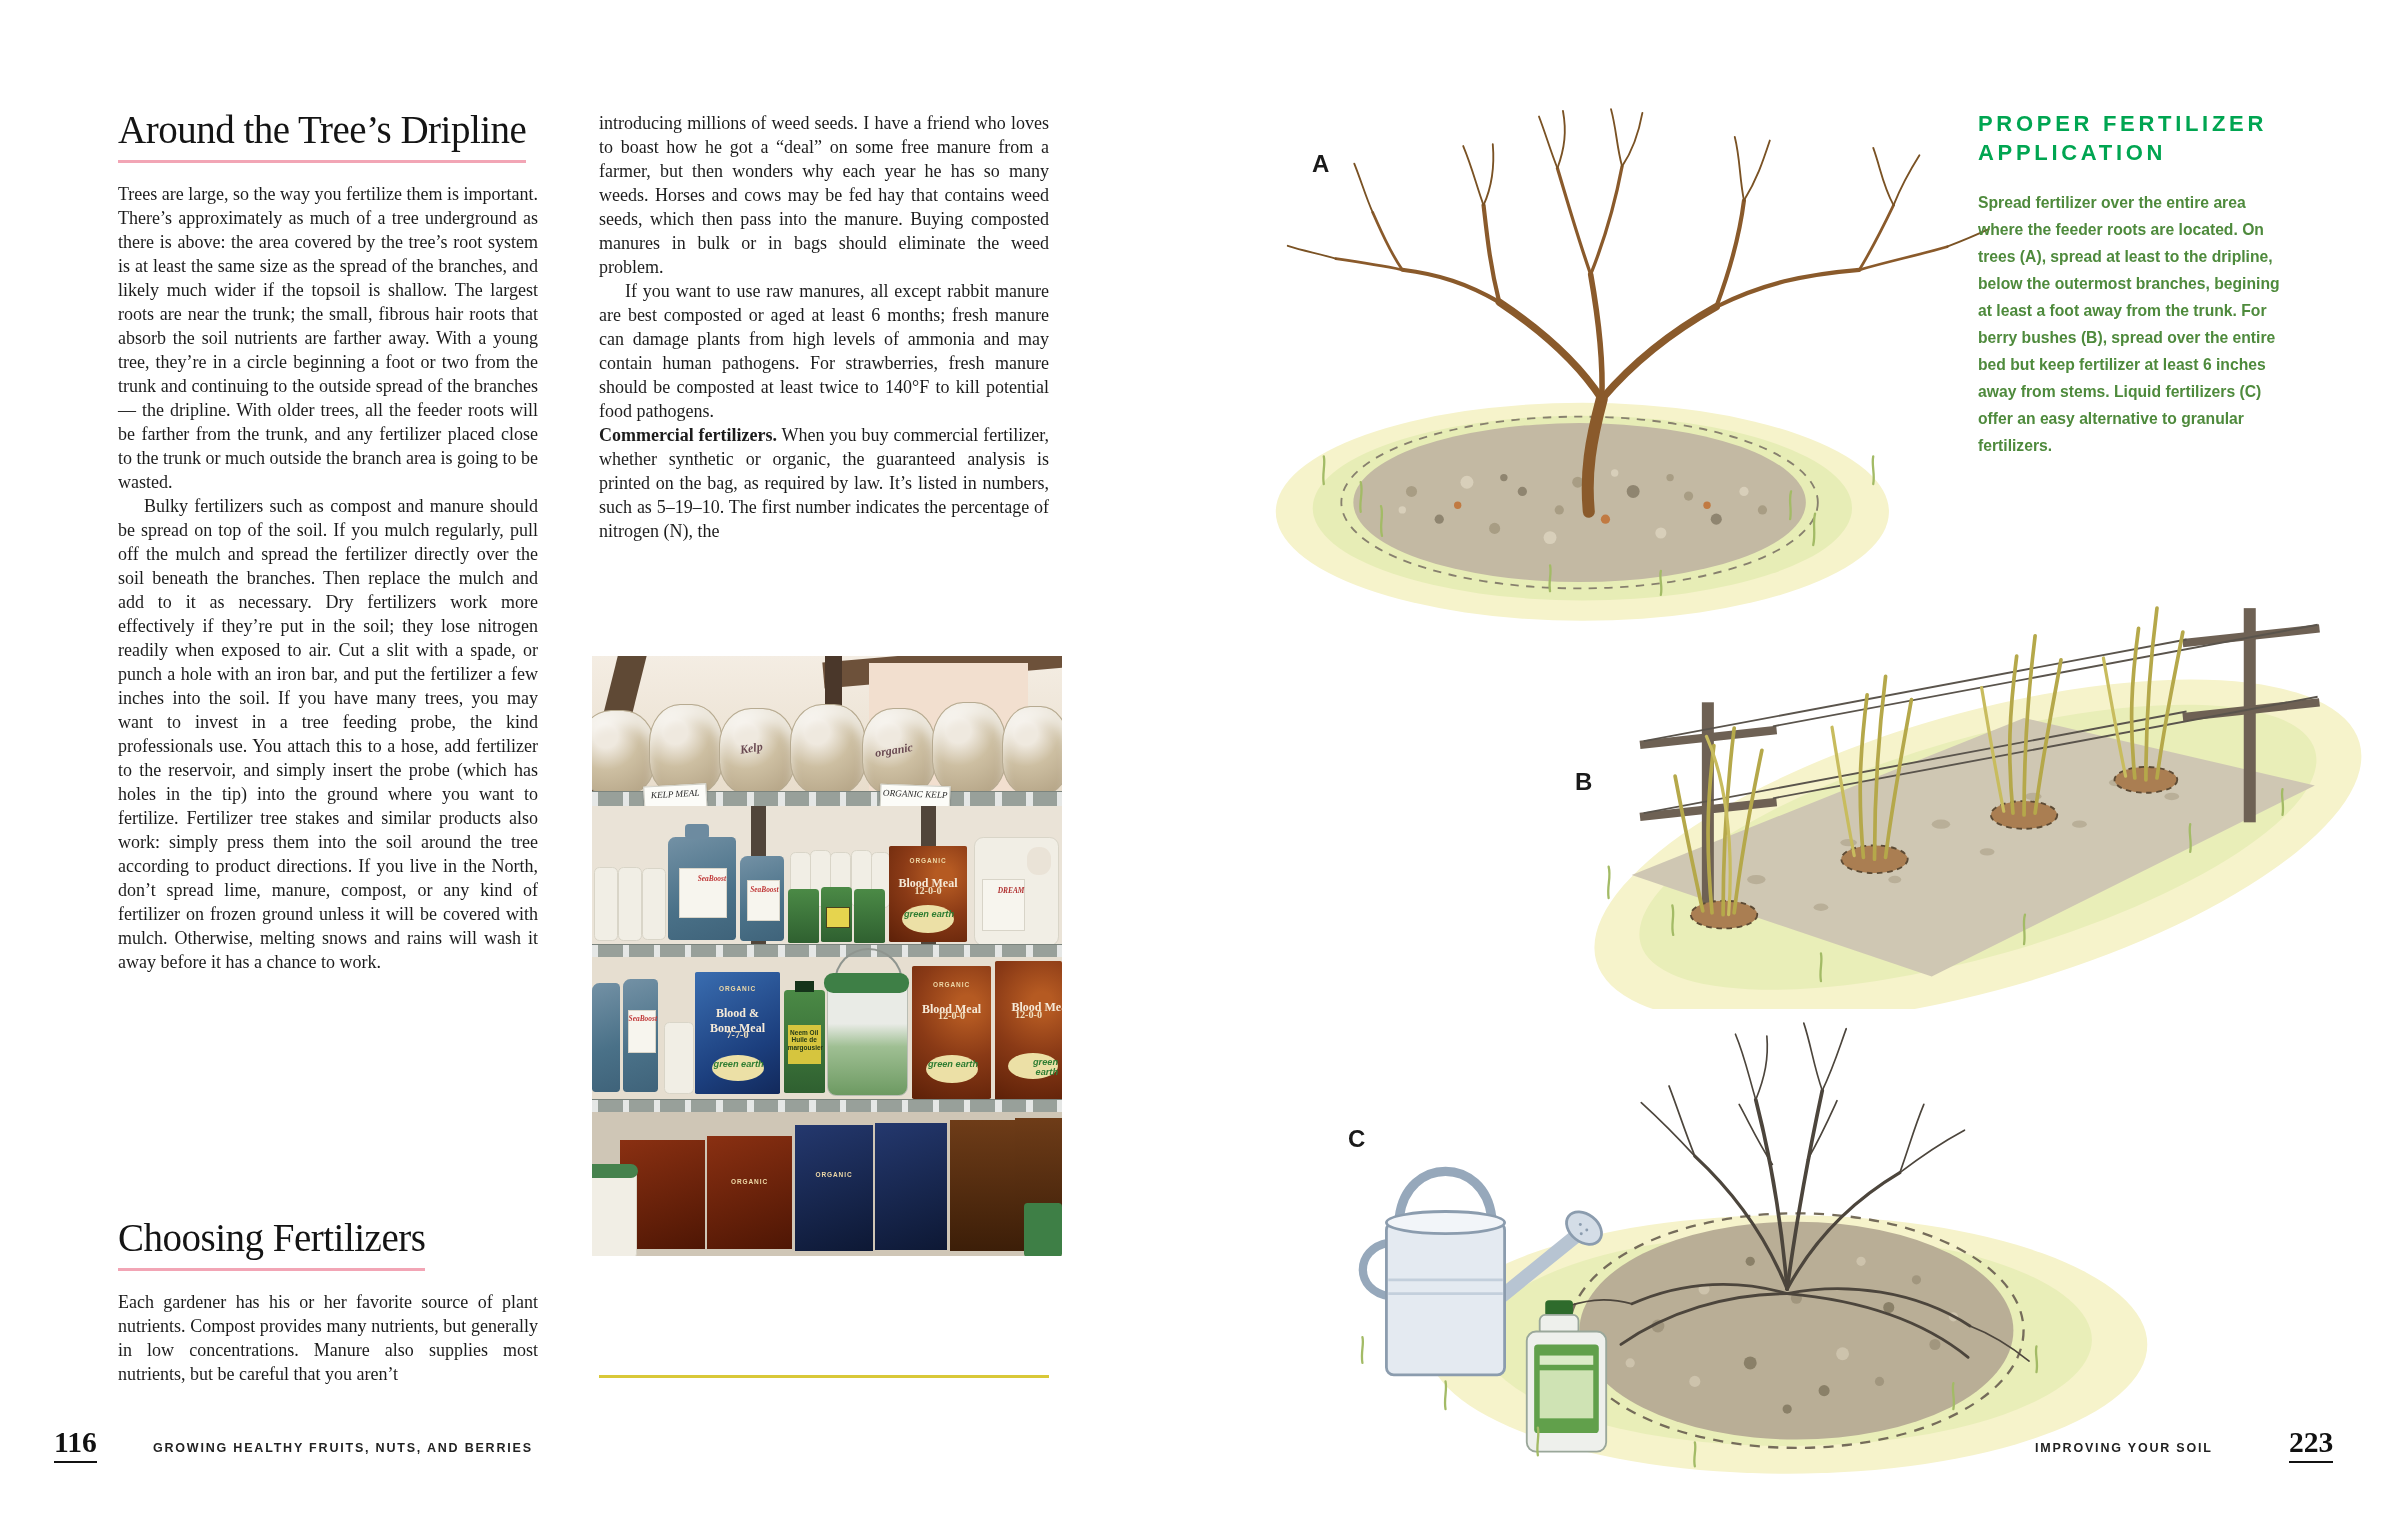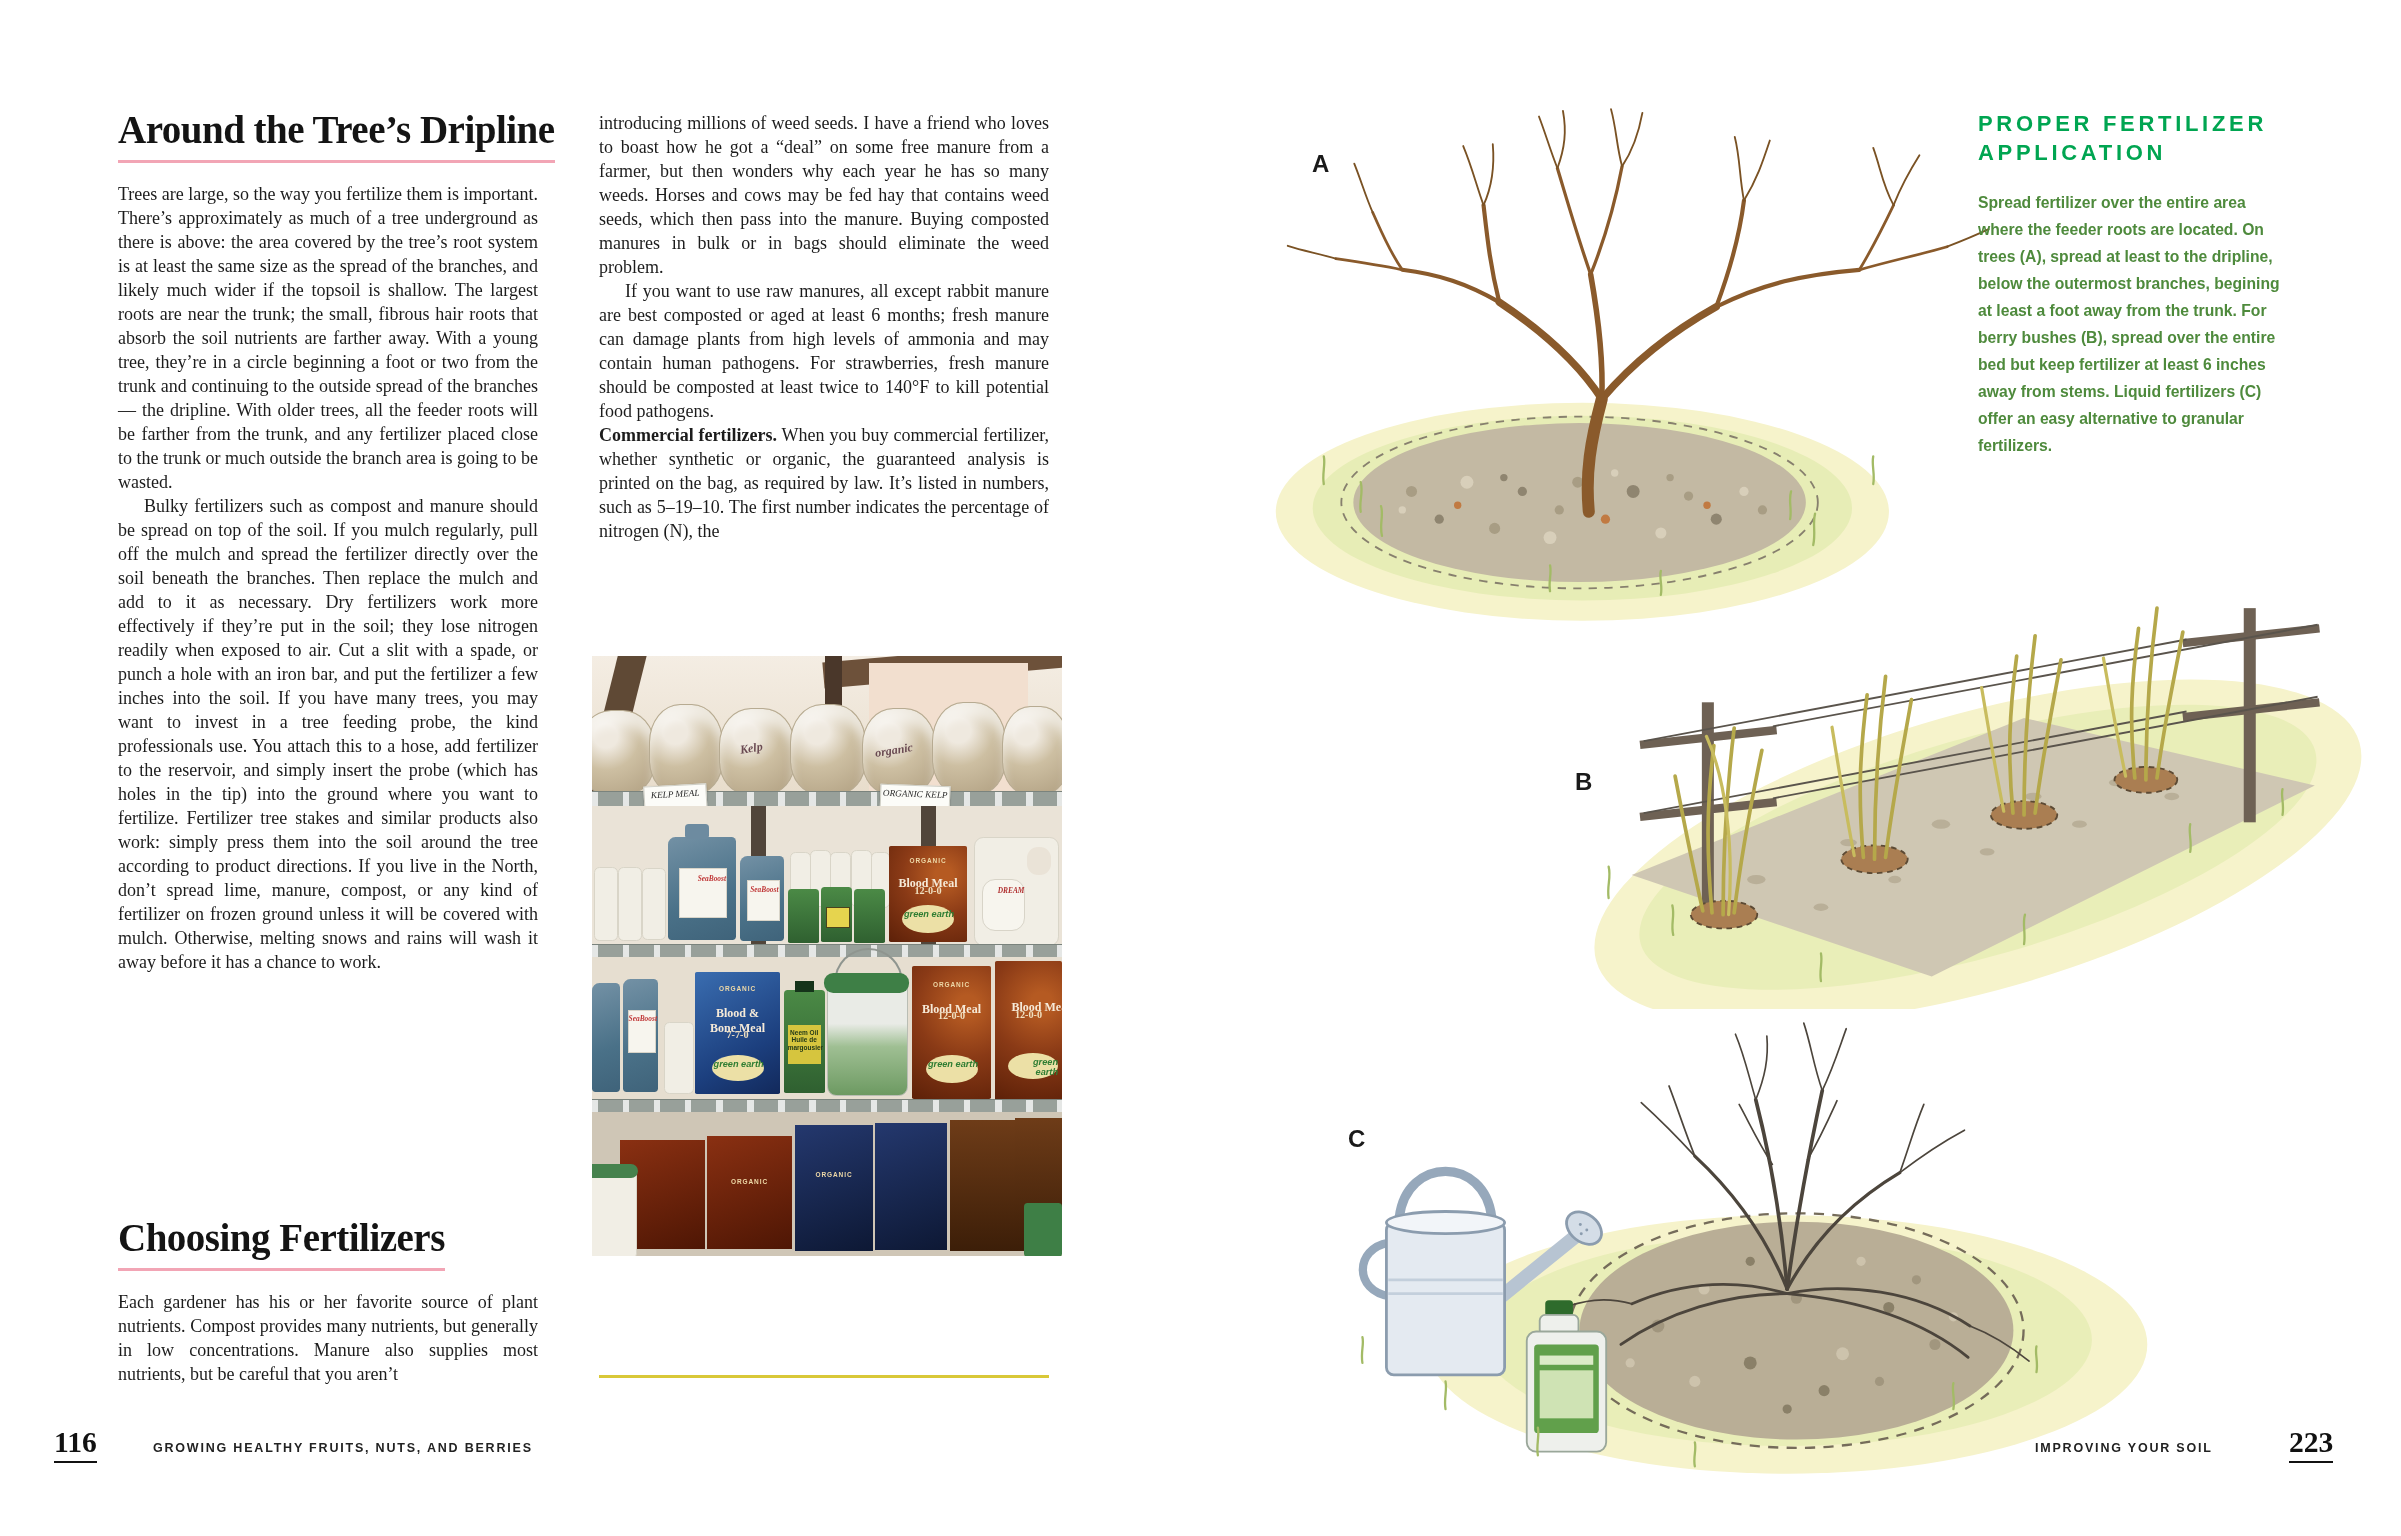--- a/index.html
+++ b/index.html
@@ -5,21 +5,21 @@
   html,body{margin:0;padding:0;background:#ffffff;}
   .spread{position:relative;width:2401px;height:1537px;background:#ffffff;overflow:hidden;
           font-family:"Liberation Serif", serif;color:#1c1c1c;}
   .abs{position:absolute;}
 
   
   .col{position:absolute;text-align:justify;font-size:18px;line-height:24px;}
   .col p{margin:0;}
   .ind{text-indent:26px;}
   .gap-top{margin-top:22px;}
-  h1.bookhead{font-family:"Liberation Serif", serif;font-weight:bold;font-size:39px;line-height:42px;
+  h1.bookhead{font-family:"Liberation Serif", serif;font-weight:normal;font-size:39px;line-height:42px;
      margin:0 0 18.5px 0;display:inline-block;white-space:nowrap;
      border-bottom:3.7px solid #f2a5b5;padding-bottom:9.2px;color:#141414;letter-spacing:-0.5px;}
   .leadin{font-weight:bold;}
 
   
   .caption{position:absolute;left:599px;top:1284px;width:411px;
      font-family:"Liberation Sans", sans-serif;font-weight:bold;font-size:15.7px;line-height:27px;color:#4f8f40;}
   .caption-rule{position:absolute;left:599px;top:1375px;width:450px;height:2.8px;background:#d9c838;}
 
   
@@ -133,21 +133,21 @@
     <div class="pb brick" style="left:297px;top:190px;width:78px;height:96px;">
       <div class="pb bm-org" style="left:0;top:11px;width:78px;">ORGANIC</div>
       <div class="pb bm-t" style="left:0;top:22px;width:78px;">Blood Meal</div>
       <div class="pb bm-npk" style="left:0;top:39px;width:78px;">12-0-0</div>
       <div class="pb ge-oval" style="left:13px;top:59px;width:52px;height:28px;">
         <div class="ge-txt">green earth</div>
       </div>
     </div>
     <div class="pb whitejug" style="left:382px;top:181px;width:83px;height:107px;border-radius:9.2px;">
       <div class="pb" style="left:52px;top:9.2px;width:24px;height:28px;background:#eae3d7;border-radius:11px;"></div>
-      <div class="pb sb-label" style="left:7.4px;top:41px;width:41px;height:50px;border-radius:13px;">
+      <div class="pb sb-label" style="left:7.4px;top:41px;width:41px;height:50px;">
         <div class="sb-txt" style="padding-top:7.4px;color:#b03030;">DREAM</div>
       </div>
     </div>
 
     <div class="pb metal" style="left:0;top:288px;width:470px;height:13px;"></div>
 
     <div class="pb" style="left:0;top:301px;width:470px;height:142px;background:#e6ded0;"></div>
 
     <div class="pb bluejug" style="left:0;top:327px;width:28px;height:109px;"></div>
     <div class="pb bluejug" style="left:31px;top:323px;width:35px;height:113px;">

